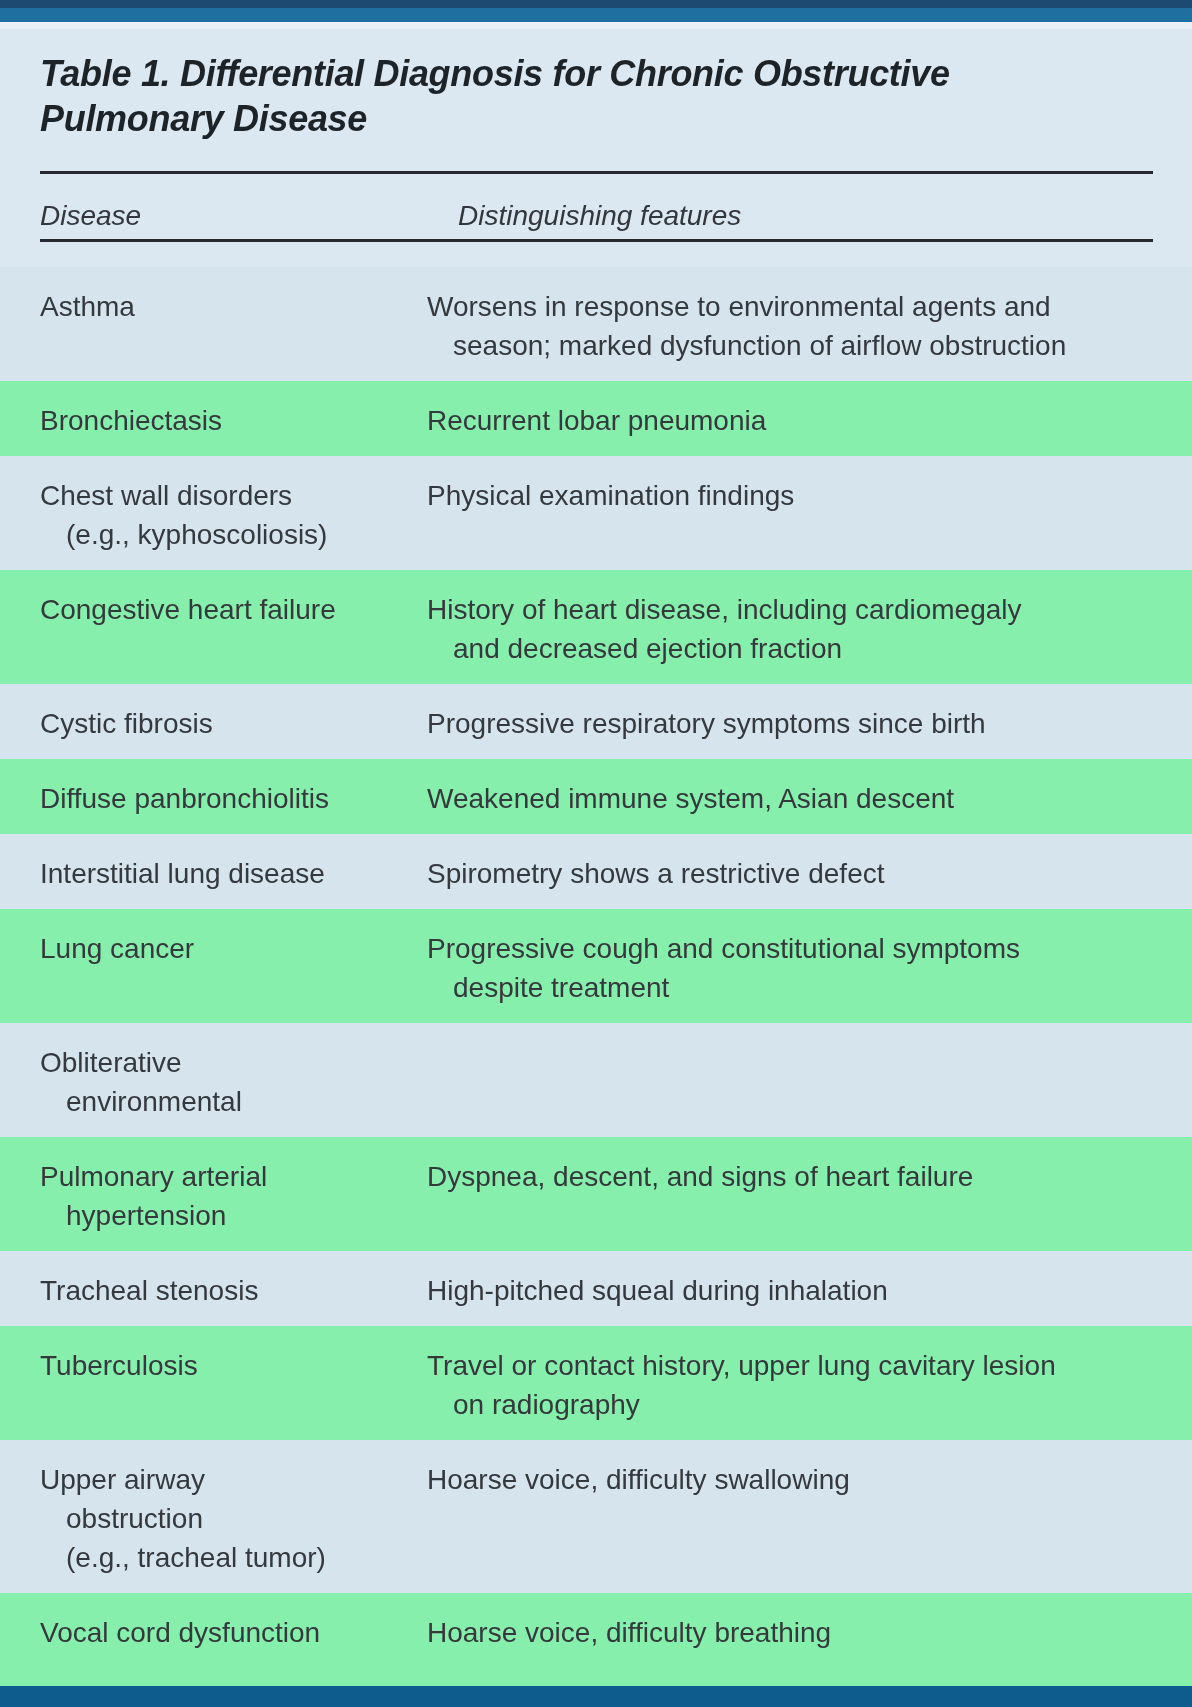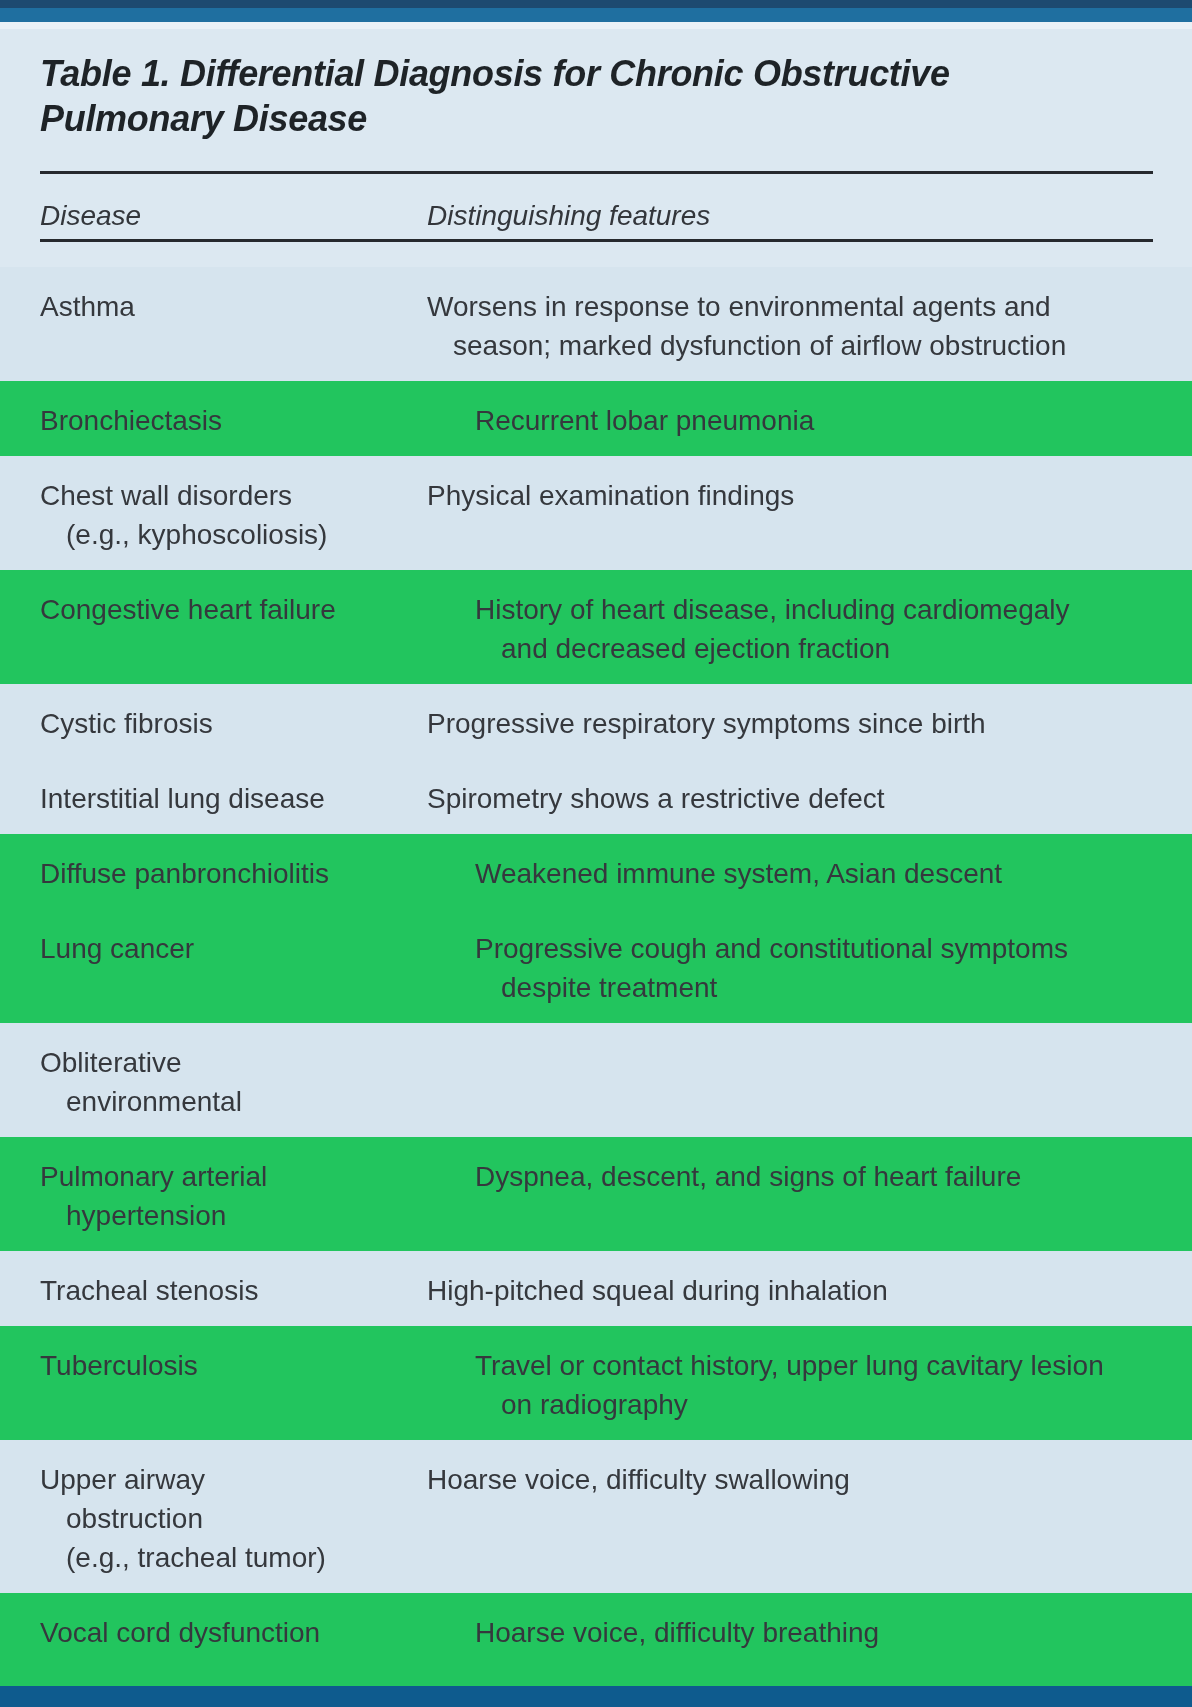--- a/index.html
+++ b/index.html
@@ -32,34 +32,34 @@
   .rule-top { margin-top: 30px; }
   .colheads {
     display: flex;
     padding: 25px 39px 6px 40px;
     font-style: italic;
     font-size: 28px;
     line-height: 34px;
     color: #33363b;
   }
   .colheads .c1 { width: 387px; flex: none; }
-  .colheads .c2 { flex: 1; }
+  .colheads .c2 { flex: 1; margin-left: 31px; }
   .rows-wrap {
     display: flex;
     flex-direction: column;
     height: 1435px;
     margin-top: 25px;
   }
   .row {
     display: flex;
     padding: 20px 39px 16px 40px;
     box-sizing: border-box;
   }
   .row.shaded { background: #d6e4ee; }
-  .row.plain  { background: #22c55e; gap: 48px; }
+  .row.plain  { background: #86efac; }
   .row:last-child { flex: 1; }
   .cell {
     font-size: 28px;
     line-height: 39px;
     color: #35383d;
   }
   .col-disease { width: 387px; flex: none; }
   .col-features { flex: 1; }
   .line { white-space: nowrap; }
   .line.cont { padding-left: 26px; }
@@ -129,34 +129,34 @@
       </div>
     </div>
     <div class="row shaded">
       <div class="cell col-disease">
         <div class="line">Cystic fibrosis</div>
       </div>
       <div class="cell col-features">
         <div class="line">Progressive respiratory symptoms since birth</div>
       </div>
     </div>
+    <div class="row plain">
+      <div class="cell col-disease">
+        <div class="line">Diffuse panbronchiolitis</div>
+      </div>
+      <div class="cell col-features">
+        <div class="line">Weakened immune system, Asian descent</div>
+      </div>
+    </div>
     <div class="row shaded">
       <div class="cell col-disease">
         <div class="line">Interstitial lung disease</div>
       </div>
       <div class="cell col-features">
         <div class="line">Spirometry shows a restrictive defect</div>
-      </div>
-    </div>
-    <div class="row plain">
-      <div class="cell col-disease">
-        <div class="line">Diffuse panbronchiolitis</div>
-      </div>
-      <div class="cell col-features">
-        <div class="line">Weakened immune system, Asian descent</div>
       </div>
     </div>
     <div class="row plain">
       <div class="cell col-disease">
         <div class="line">Lung cancer</div>
       </div>
       <div class="cell col-features">
         <div class="line">Progressive cough and constitutional symptoms</div>
         <div class="line cont">despite treatment</div>
       </div>

